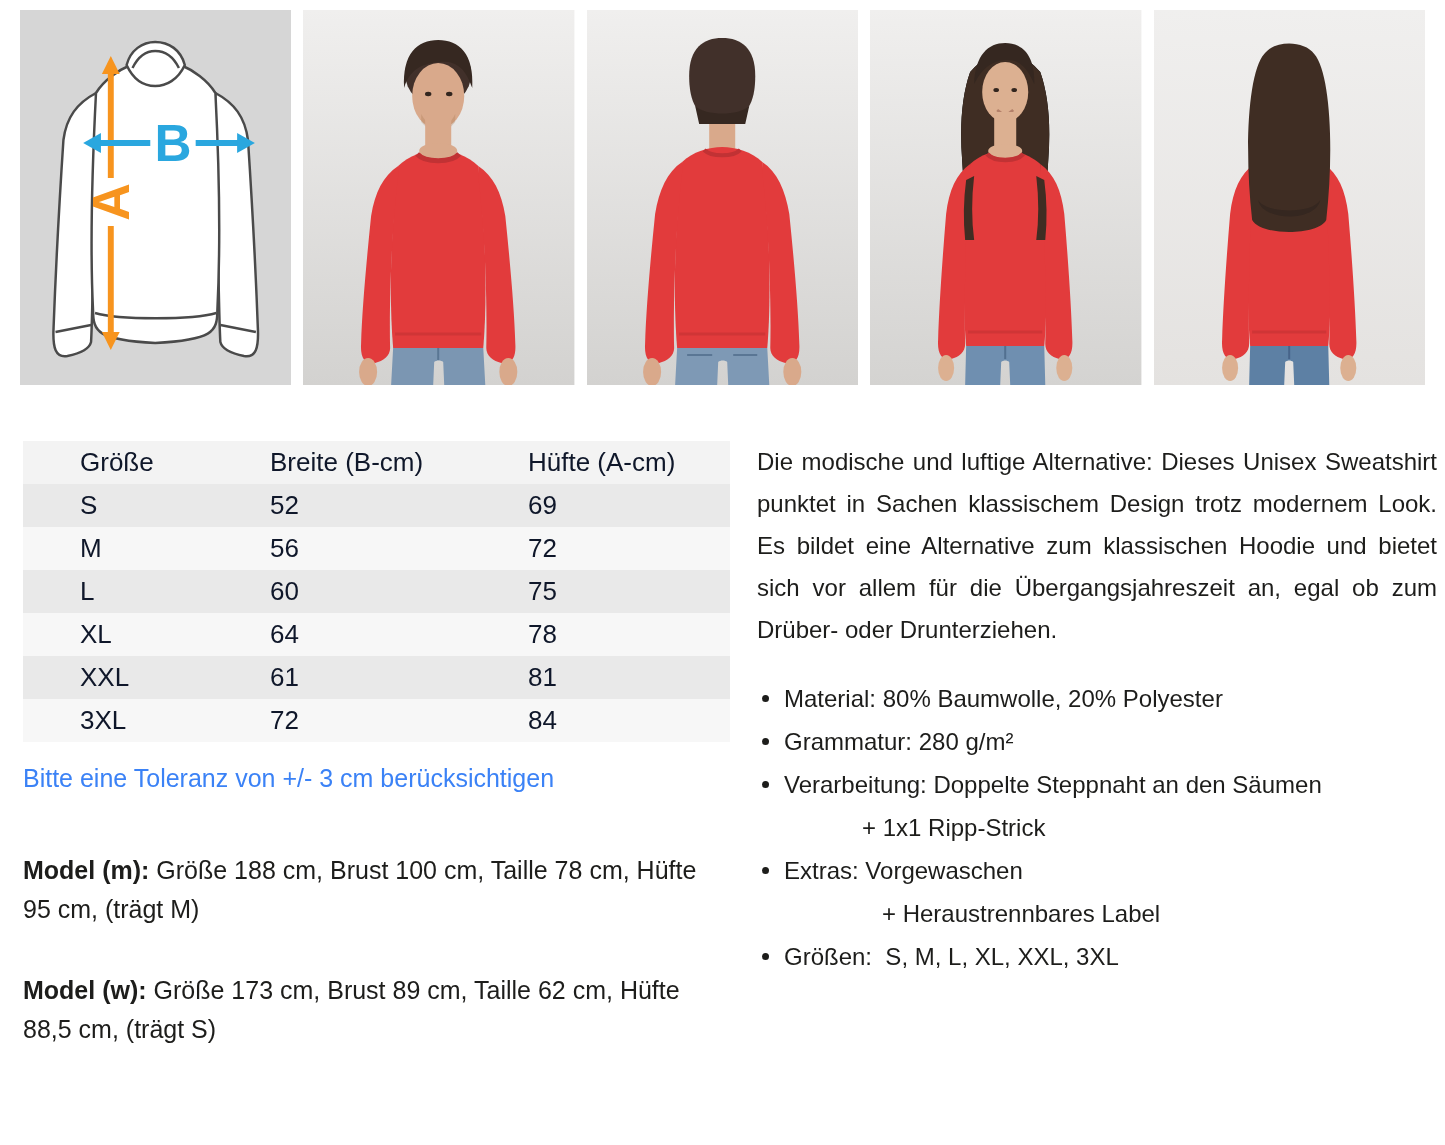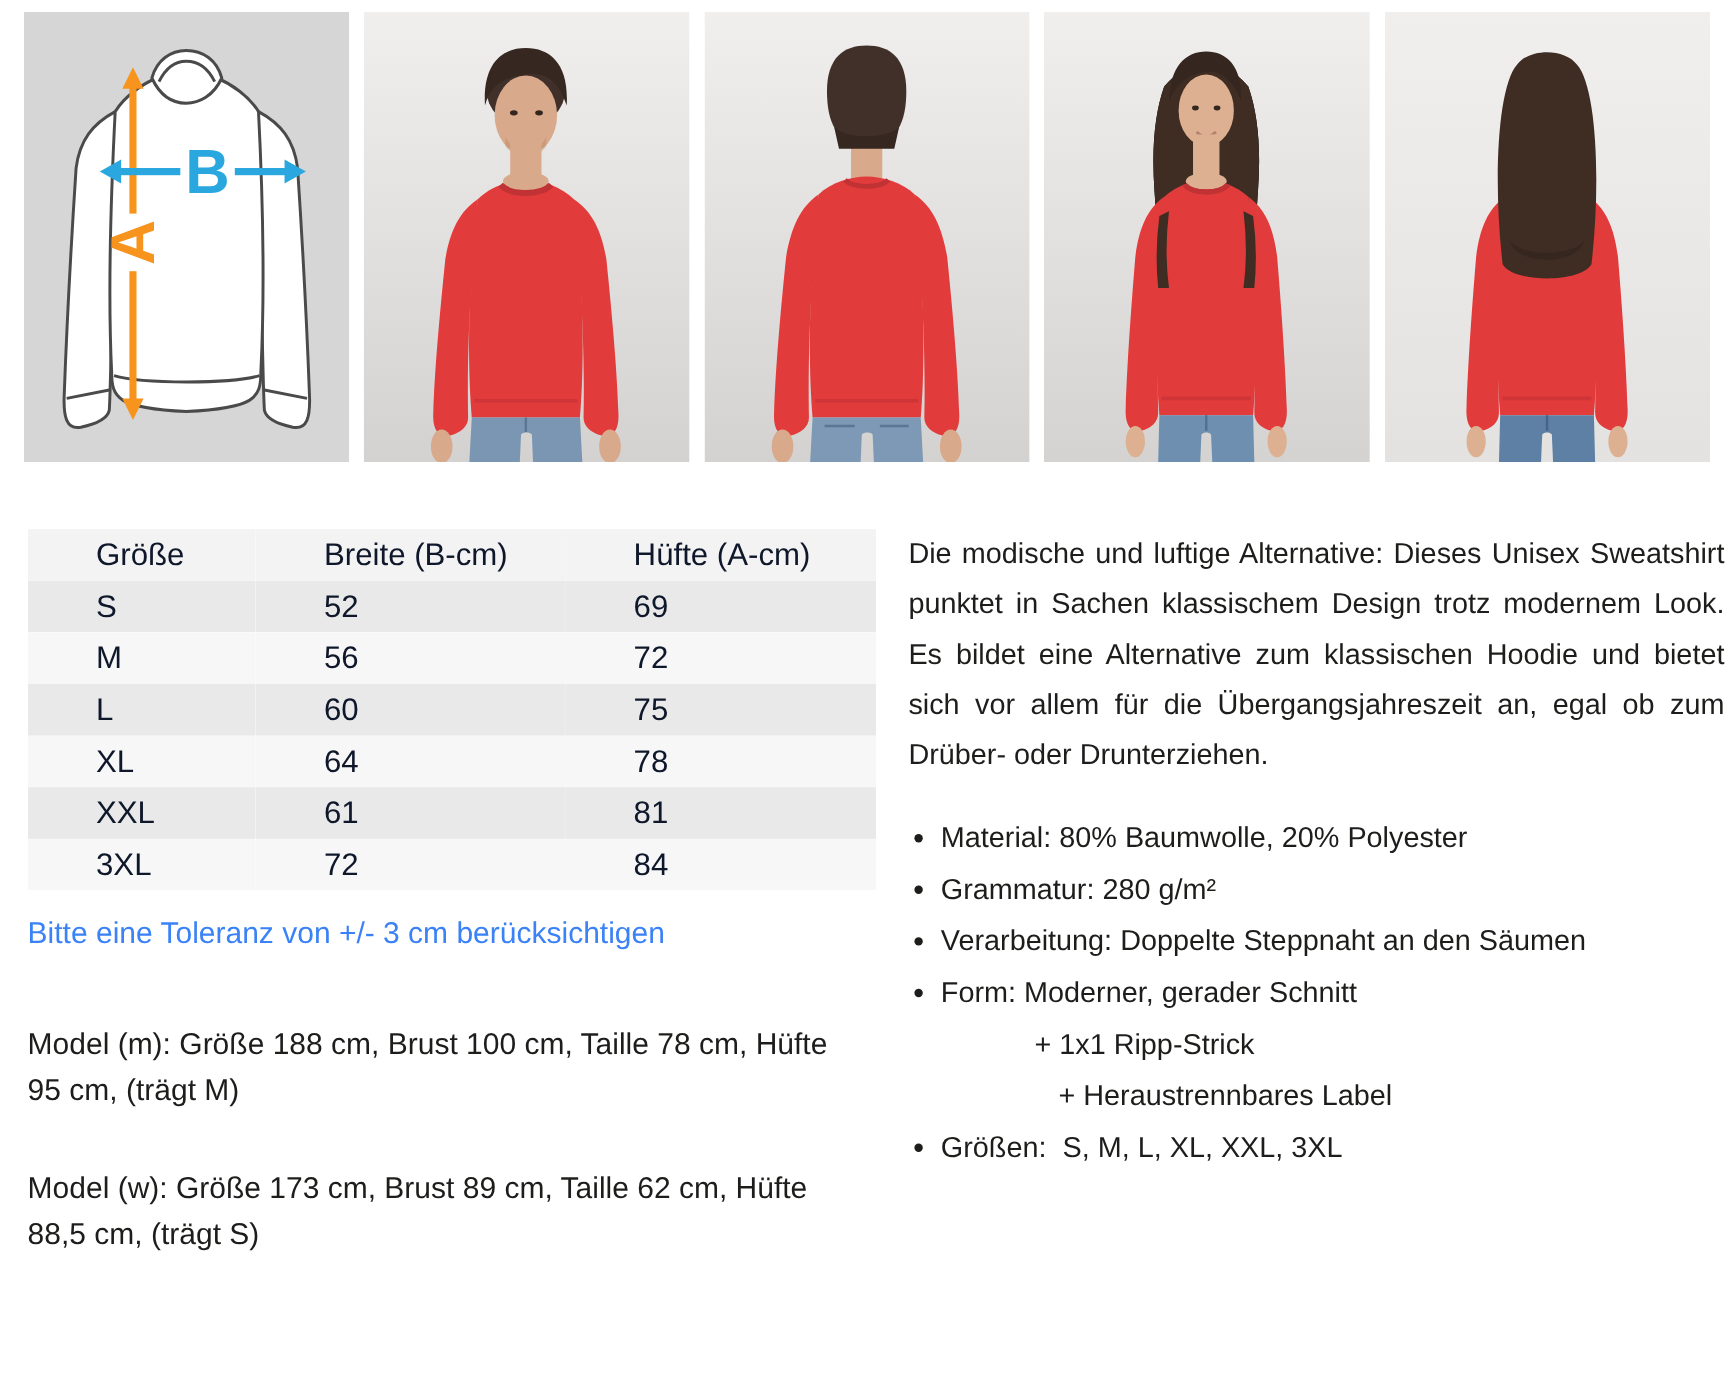--- a/index.html
+++ b/index.html
@@ -60,21 +60,21 @@
     font-size:25px;
     color:#3b82f6;
   }
 
   .model-block {
     margin-top:58px;
     width:695px;
     font-size:25px;
     line-height:39px;
   }
-  .model-block .lbl { font-weight:normal; }
+  .model-block .lbl { font-weight:bold; }
 
   
   .description-paragraph {
     font-size:24px;
     line-height:42px;
     text-align:justify;
   }
   .features {
     list-style:none;
     margin:26px 0 0 0;
@@ -322,27 +322,27 @@
           <span class="feature-text">Grammatur: 280 g/m²</span>
         </div>
       </li>
       <li>
         <div class="feature-main">
           <span class="dot"></span>
           <span class="feature-text">Verarbeitung: Doppelte Steppnaht an den Säumen</span>
         </div>
       </li>
       <li>
-        <div class="feature-main">
-          <span class="dot"></span>
-          <span class="feature-text">Form: Moderner, gerader Schnitt</span>
-        </div>
         <div class="sub-line">+ 1x1 Ripp-Strick</div>
       </li>
       <li>
+        <div class="feature-main">
+          <span class="dot"></span>
+          <span class="feature-text">Extras: Vorgewaschen</span>
+        </div>
         <div class="sub-line" style="padding-left:125px">+ Heraustrennbares Label</div>
       </li>
       <li>
         <div class="feature-main">
           <span class="dot"></span>
           <span class="feature-text">Größen:  S, M, L, XL, XXL, 3XL</span>
         </div>
       </li>
     </ul>
   </div>

